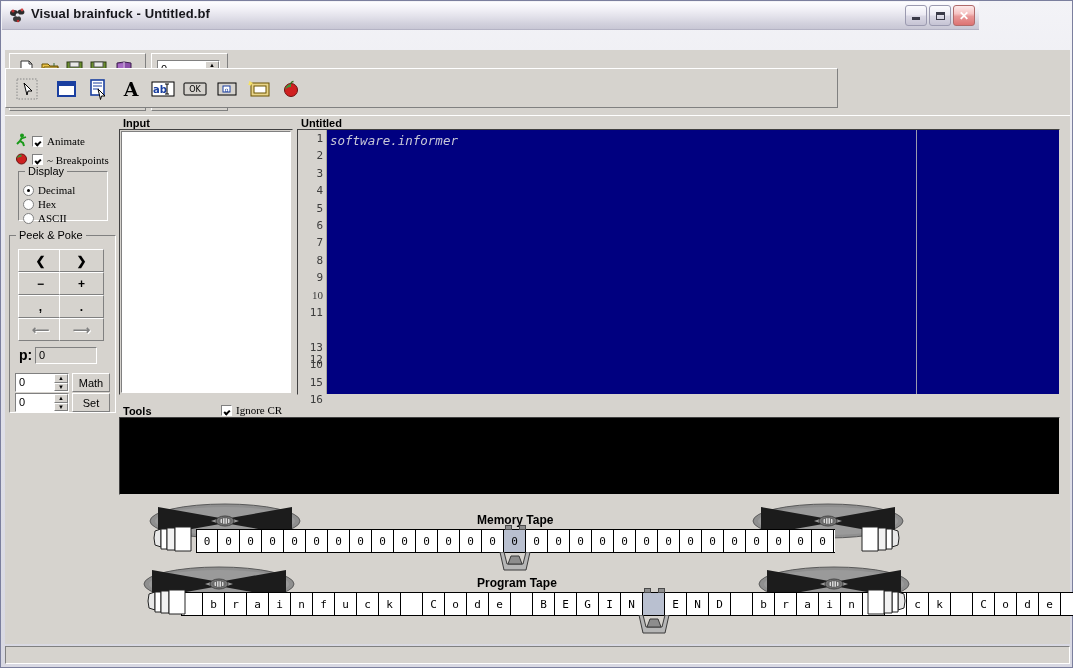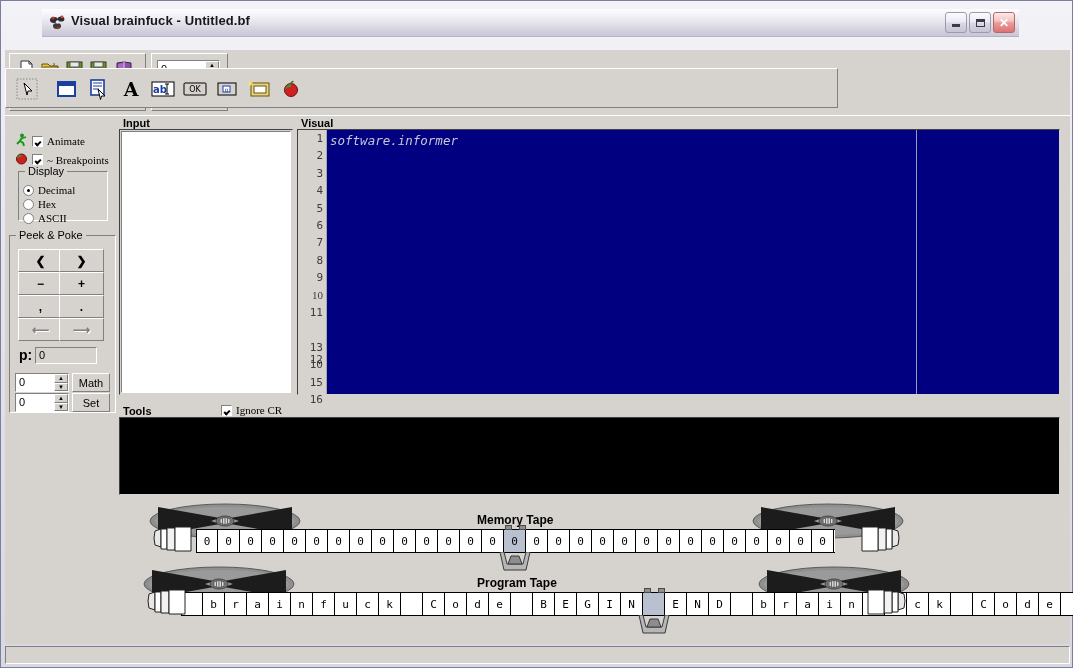--- a/index.html
+++ b/index.html
@@ -17,25 +17,24 @@
 
   
   .win-frame{
     position:absolute;left:0;top:0;width:1073px;height:668px;
     box-sizing:border-box;
     border:1px solid #7b7f9e;
     background:linear-gradient(180deg,#f3f3f7 0%,#e4e4ec 40%,#d8d8e2 100%);
     padding:3px;
   }
   .titlebar{
-    position:absolute;left:1px;top:8px;width:977px;height:28px;
+    position:absolute;left:1px;top:1px;width:977px;height:28px;
     background:linear-gradient(180deg,#fdfdff 0%,#f1f0f6 28%,#e2e1ea 55%,#d2d1dd 80%,#c8c7d5 100%);
     border-bottom:1px solid #b4b3c4;
     box-sizing:border-box;
-    margin-left:40px;
   }
   .title-icon{
     position:absolute;left:7px;top:5px;width:18px;height:18px;
   }
   .title-text{
     position:absolute;left:29px;top:4px;
     font-size:13px;font-weight:bold;color:#17171c;
     font-family:"Liberation Sans", sans-serif;
     letter-spacing:0.1px;
     white-space:nowrap;
@@ -569,21 +568,21 @@
         </div>
       </div>
       <div class="btn95 jbtn">Set</div>
     </div>
 
     <div class="paneltitle" style="left:122px;top:116px">Input</div>
     <div id="input-outer">
       <div id="input-box" style="position:absolute;left:1px;top:1px;width:170px;height:262px"></div>
     </div>
 
-    <div class="paneltitle" style="left:300px;top:116px">Visual</div>
+    <div class="paneltitle" style="left:300px;top:116px">Untitled</div>
     <div id="prog-outer">
       <div id="gutter">
           <div class="lnum" style="top: 2px;">1</div>
           <div class="lnum" style="top: 19.4px;">2</div>
           <div class="lnum" style="top: 36.8px;">3</div>
           <div class="lnum" style="top: 54.2px;">4</div>
           <div class="lnum" style="top: 71.6px;">5</div>
           <div class="lnum" style="top: 89px;">6</div>
           <div class="lnum" style="top: 106.4px;">7</div>
           <div class="lnum" style="top: 123.8px;">8</div>

